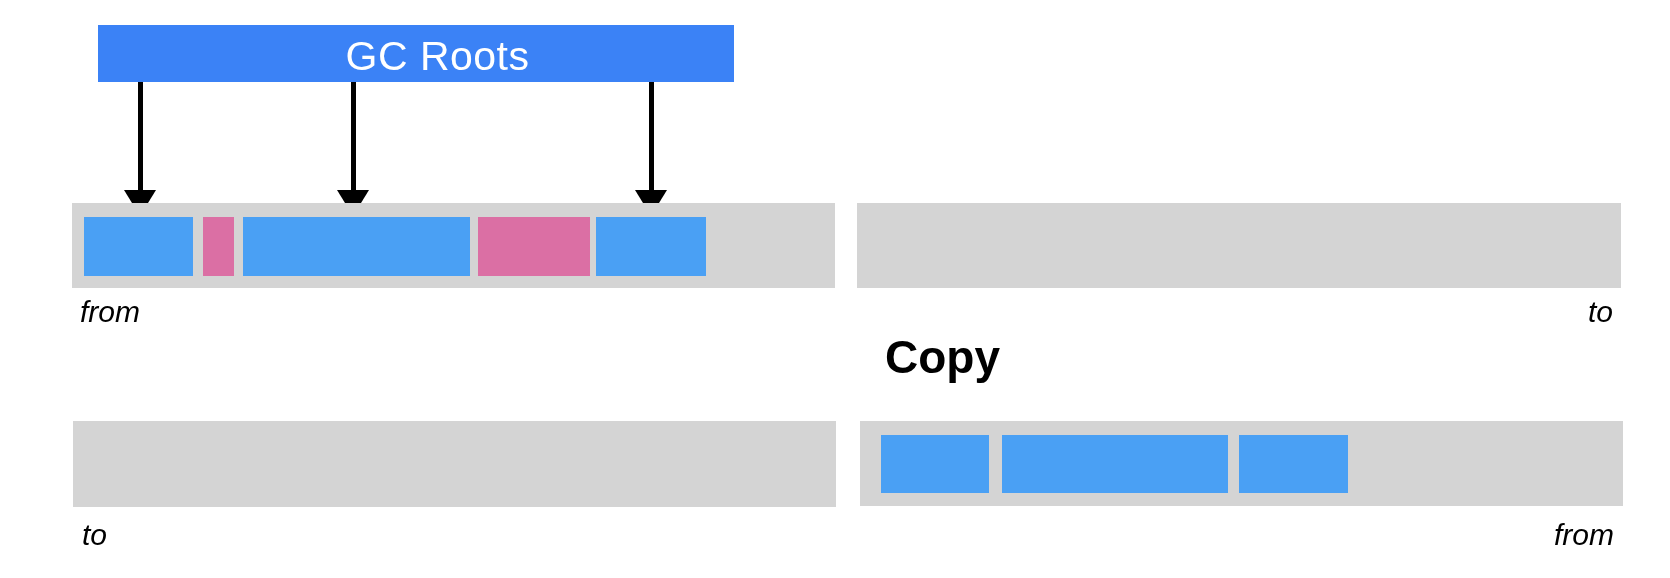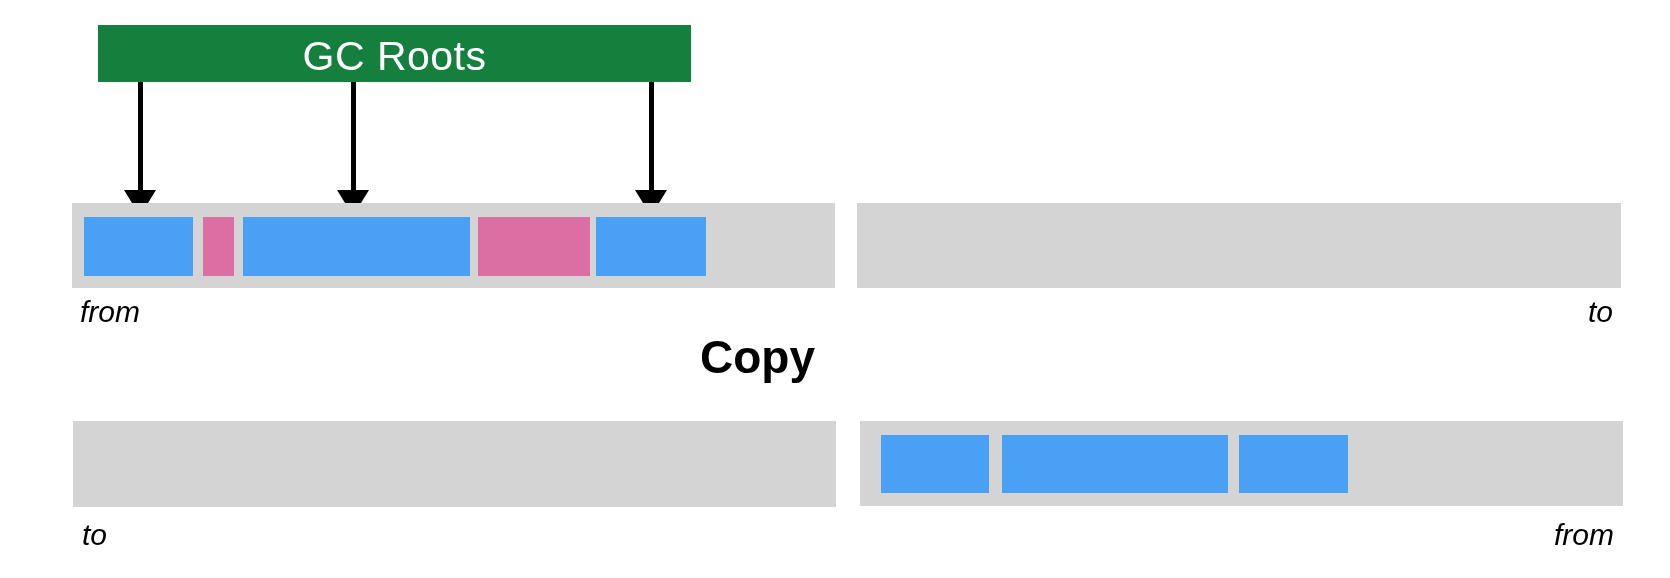--- a/index.html
+++ b/index.html
@@ -89,33 +89,33 @@
   .label-top-right    { right: 57px; top: 297px; text-align: right; }
   .label-bottom-left  { left: 82px;  top: 520px; }
   .label-bottom-right { right: 56px; top: 520px; text-align: right; }
 
   
   .copy-label {
     position: absolute;
     left: 700px;
     top: 334px;
     width: 300px;
-    text-align: left;
+    text-align: right;
     font-weight: bold;
     font-size: 46px;
     line-height: 1;
     color: #000000;
   }
 </style>
 </head>
 <body>
 
 <div class="stage">
 
-  <div class="gc-roots-box" style="background: #15803d;">
+  <div class="gc-roots-box" style="background: #3b82f6; padding-left: 43px;">
     <span class="gc-roots-label" style="color: rgb(255, 255, 255);">GC Roots</span>
   </div>
 
   <div class="arrow" style="left: 124px;">
     <div class="arrow-shaft" style="background: rgb(0, 0, 0);"></div>
     <div class="arrow-head" style="border-top-color: rgb(0, 0, 0);"></div>
   </div>
   <div class="arrow" style="left: 337px;">
     <div class="arrow-shaft" style="background: rgb(0, 0, 0);"></div>
     <div class="arrow-head" style="border-top-color: rgb(0, 0, 0);"></div>

